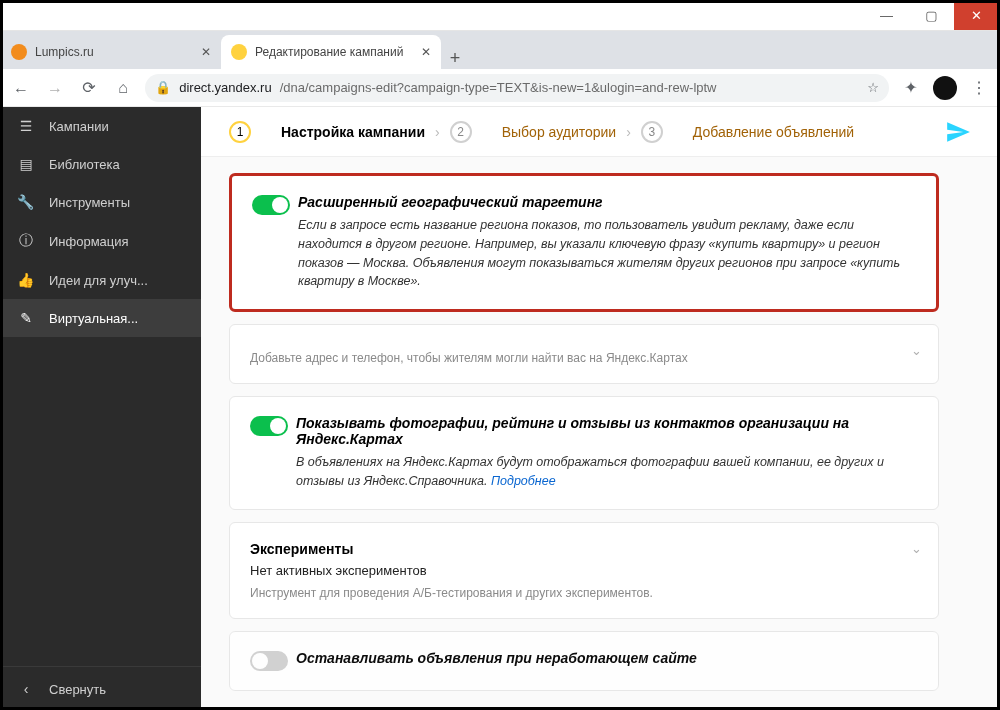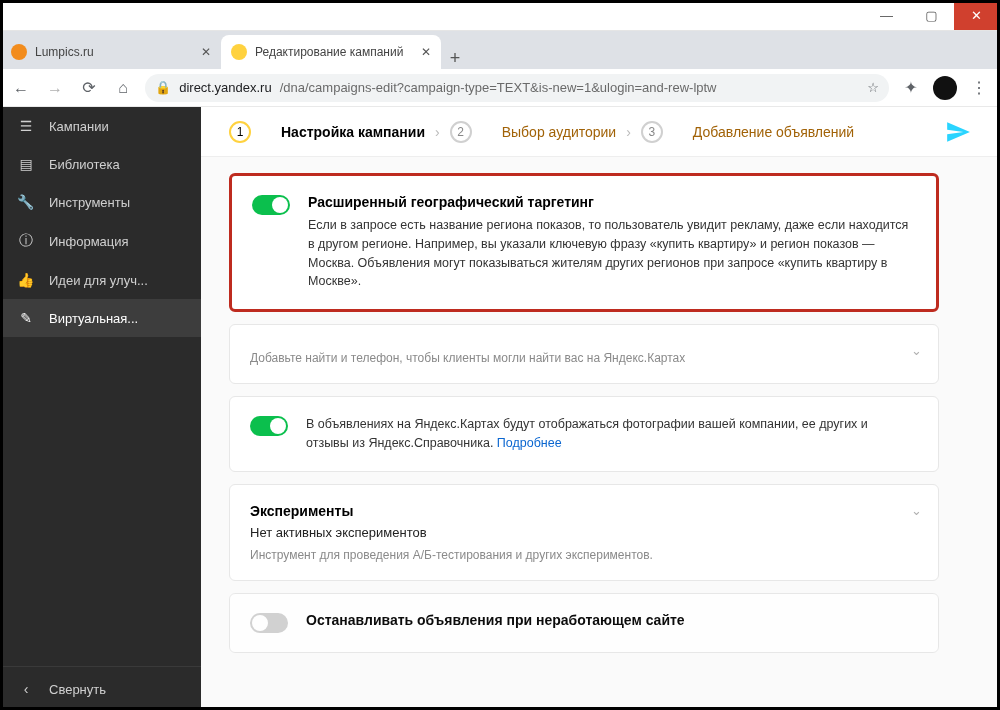--- a/index.html
+++ b/index.html
@@ -44,21 +44,21 @@
 .stepnum { width: 22px; height: 22px; border-radius: 50%; border: 2px solid #ffd23f; background: #fff; display: inline-flex; align-items: center; justify-content: center; font-size: 12px; }
 .stepnum.inactive { border-color: #d0d0d0; color: #888; }
 .steplabel { font-weight: 600; padding-left: 20px; }
 .steplabel.inactive { font-weight: 400; color: #a16207; }
 .sep { color: #bbb; }
 .sendicon { margin-left: auto; width: 26px; height: 26px; }
 
 .content { padding: 16px 60px 0 28px; display: flex; flex-direction: column; gap: 12px; }
 .card { background: #fff; border: 1px solid #e7e7e7; border-radius: 6px; padding: 18px 24px 18px 20px; position: relative; }
 .card.highlighted { border: 3px solid #be2b1f; }
-.cardhead { display: flex; gap: 18px; }
+.cardhead { display: flex; gap: 8px; font-style: italic; }
 .toggle { width: 38px; height: 20px; border-radius: 10px; background: #0bbf4d; position: relative; flex: none; margin-top: 1px; }
 .toggle::after { content: ''; position: absolute; right: 2px; top: 2px; width: 16px; height: 16px; border-radius: 50%; background: #fff; }
 .toggle.off { background: #cfcfcf; }
 .toggle.off::after { right: auto; left: 2px; }
 .cardbody { flex: 1; }
 .cardtitle { font-weight: 700; font-size: 14px; margin-bottom: 6px; }
 .cardtitle .sub { font-weight: 400; color: #555; }
 .carddesc { font-size: 12.5px; color: #333; line-height: 1.5; }
 .cardhint { font-size: 12px; color: #8a8a8a; margin-top: 8px; }
 .chev { position: absolute; right: 16px; top: 18px; color: #b0b0b0; }
@@ -161,28 +161,29 @@
           <div class="cardbody">
             <div class="cardtitle">Расширенный географический таргетинг</div>
             <div class="carddesc">Если в запросе есть название региона показов, то пользователь увидит рекламу, даже если находится в другом регионе. Например, вы указали ключевую фразу «купить квартиру» и регион показов — Москва. Объявления могут показываться жителям других регионов при запросе «купить квартиру в Москве».</div>
           </div>
         </div>
       </div>
 
       <div class="card">
         <span class="chev">⌄</span>
         <div class="cardbody">
-          <div class="cardhint">Добавьте найти и телефон, чтобы клиенты могли найти вас на Яндекс.Картах</div>
+          <div class="cardhint">Добавьте адрес и телефон, чтобы жителям могли найти вас на Яндекс.Картах</div>
         </div>
       </div>
 
       <div class="card">
         <div class="cardhead">
           <div class="toggle"></div>
           <div class="cardbody">
+            <div class="cardtitle">Показывать фотографии, рейтинг и отзывы из контактов организации на Яндекс.Картах</div>
             <div class="carddesc"><span>В объявлениях на Яндекс.Картах будут отображаться фотографии вашей компании, ее других и отзывы из Яндекс.Справочника. </span><span class="link">Подробнее</span></div>
           </div>
         </div>
       </div>
 
       <div class="card">
         <span class="chev">⌄</span>
         <div class="cardbody">
           <div class="cardtitle">Эксперименты</div>
           <div class="cardvalue">Нет активных экспериментов</div>

